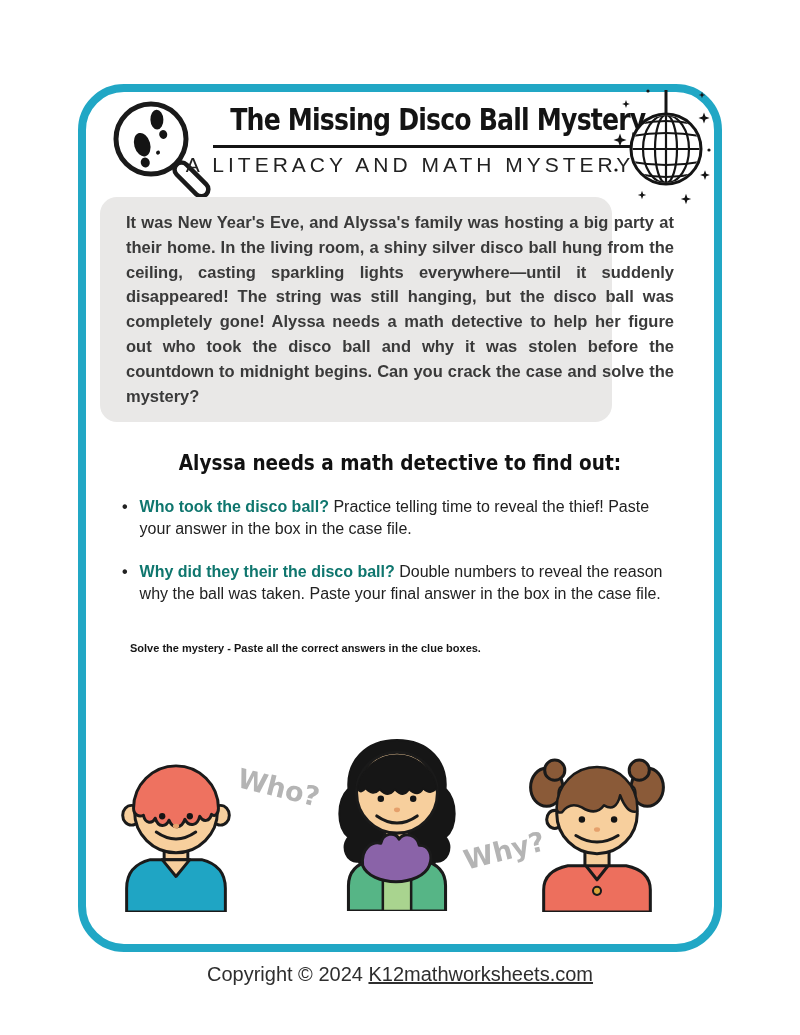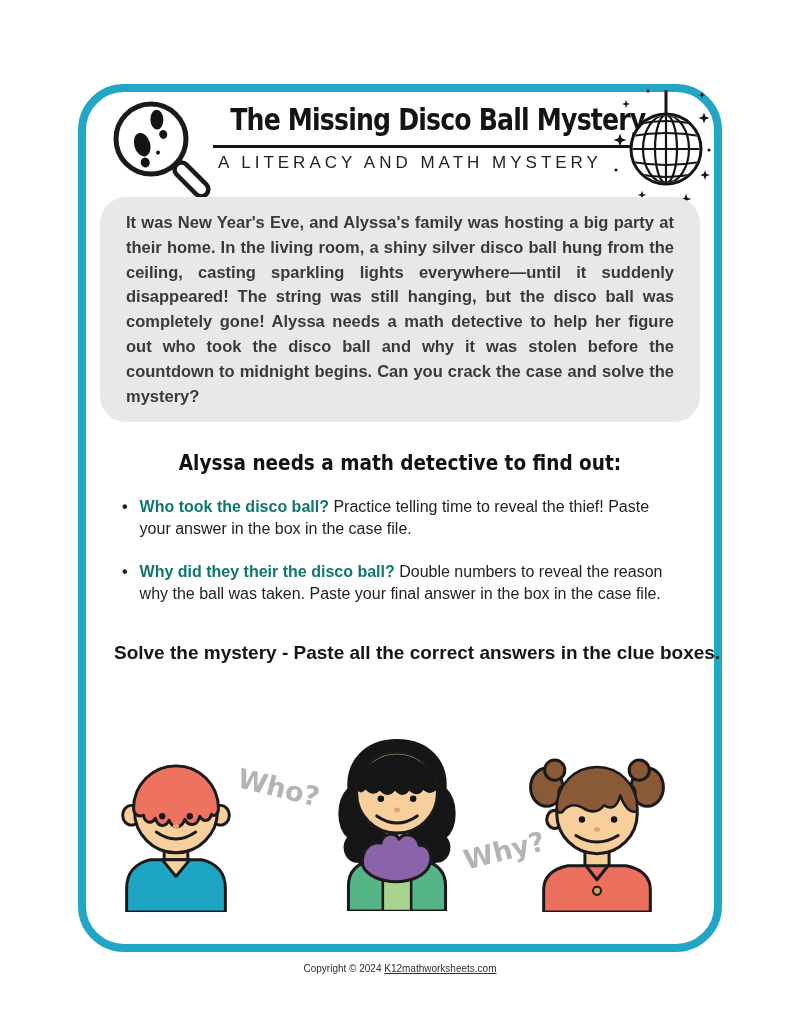--- a/index.html
+++ b/index.html
@@ -7,47 +7,47 @@
         font-family:"Liberation Sans",sans-serif;color:#1c1c1c;}
   .frame{position:absolute;left:78px;top:84px;width:644px;height:868px;box-sizing:border-box;
          border:8px solid #21A7C5;border-radius:46px;background:#ffffff;}
   
   .magnifier{position:absolute;left:104px;top:95px;width:116px;height:106px;}
   .page-title{position:absolute;left:195px;top:102px;width:440px;text-align:center;
               font-family:"DejaVu Sans",sans-serif;font-weight:bold;font-size:30px;
               letter-spacing:-1px;transform:scaleX(.84);transform-origin:50% 50%;color:#141414;white-space:nowrap;}
   .title-rule{position:absolute;left:213px;top:145px;width:422px;height:3px;background:#141414;}
   .subtitle{position:absolute;left:180px;top:153px;width:460px;text-align:center;
-            font-size:17px;letter-spacing:4px;color:#222;white-space:nowrap;}
+            font-size:21px;letter-spacing:4px;color:#222;white-space:nowrap;}
   .discoball{position:absolute;left:612px;top:88px;width:100px;height:118px;}
   
-  .panel{position:absolute;left:100px;top:197px;width:600px;height:225px;background:#E9E8E7;border-radius:26px;}
+  .panel{position:absolute;left:100px;top:197px;width:512px;height:225px;background:#E9E8E7;border-radius:17px;}
   .intro{position:absolute;left:26px;top:13px;width:548px;font-size:16.5px;line-height:24.8px;
          font-weight:bold;color:#3a3a3a;text-align:justify;}
   
   .heading{position:absolute;left:100px;top:450px;width:600px;text-align:center;
            font-family:"DejaVu Sans",sans-serif;font-weight:bold;font-size:22px;
            transform:scaleX(.84);transform-origin:50% 50%;color:#111;white-space:nowrap;}
   .bullets{position:absolute;left:122px;top:496px;width:546px;}
   .bullet{display:flex;font-size:16px;line-height:21.5px;color:#222;}
   .bullet + .bullet{margin-top:22px;}
   .dot{font-weight:bold;margin-right:12px;font-size:16px;}
   .b{font-weight:bold;color:#0f766e;}
-  .solve{position:absolute;left:114px;top:642px;font-weight:bold;font-size:19px;color:#161616;}
+  .solve{position:absolute;left:130px;top:642px;font-weight:bold;font-size:11px;color:#161616;}
   
   .kid{position:absolute;}
   .kid-boy{left:117px;top:756px;width:118px;height:156px;}
   .kid-girl1{left:328px;top:734px;width:138px;height:177px;}
   .kid-girl2{left:529px;top:749px;width:136px;height:163px;}
   .hand-label{position:absolute;font-family:"DejaVu Sans",sans-serif;font-weight:bold;
               font-size:27px;color:#b4b4b4;}
   .who{left:237px;top:772px;transform:rotate(14deg);}
   .why{left:463px;top:835px;transform:rotate(-14deg);}
   
-  .footer{position:absolute;left:0;top:963px;width:800px;text-align:center;font-size:10px;color:#2e2e2e;}
+  .footer{position:absolute;left:0;top:963px;width:800px;text-align:center;font-size:20px;color:#2e2e2e;}
   .footer .link{text-decoration:underline;color:#2e2e2e;cursor:pointer;}
   svg{display:block;}
 </style>
 </head>
 <body>
 
 <div class="page">
 
   <div class="frame"></div>
 

